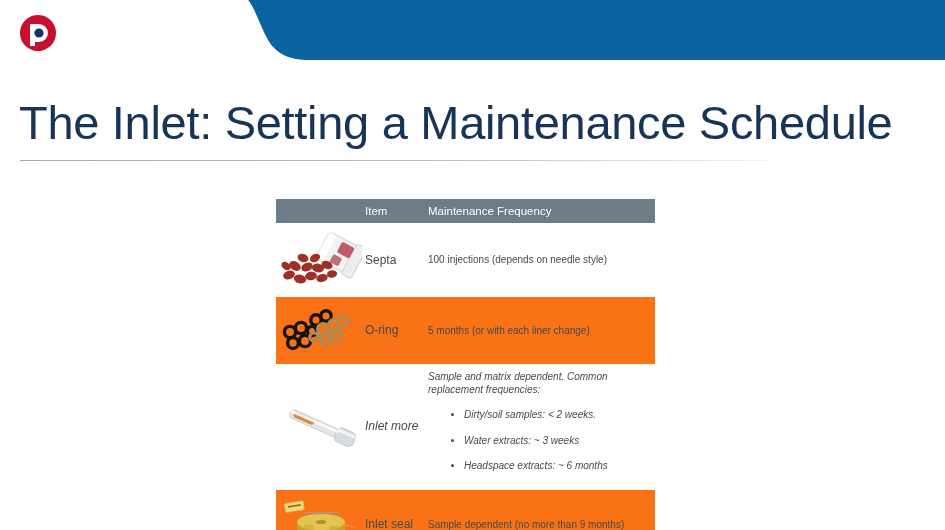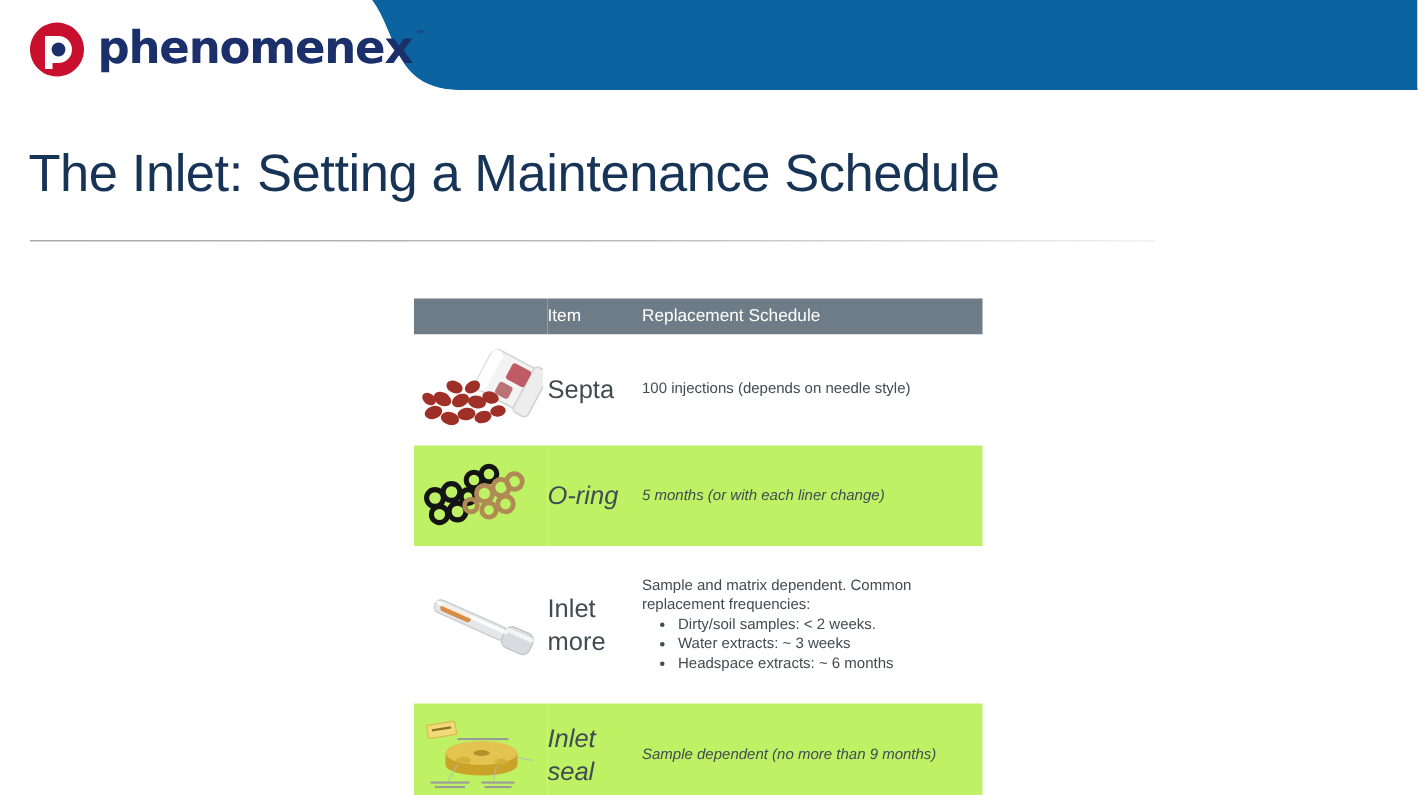--- a/index.html
+++ b/index.html
@@ -51,21 +51,21 @@
     font-size: 8px;
     font-weight: normal;
     color: #1b2f6b;
   }
 
   
   .slide-title {
     position: absolute;
     left: 19px;
     top: 97px;
-    font-size: 35px;
+    font-size: 47px;
     font-weight: normal;
     color: #173457;
     letter-spacing: -0.3px;
     white-space: nowrap;
     line-height: 1.1;
   }
   .title-rule {
     position: absolute;
     left: 20px;
     top: 160px;
@@ -98,50 +98,50 @@
   }
   .col-img  { width: 89px; }
   .col-item { width: 55px; }
   .col-freq { width: 235px; }
 
   .th-img  { }
   .th-item { padding-left: 0px !important; }
   .th-freq { padding-left: 8px !important; }
 
   .row-white { background: #ffffff; }
-  .row-tint  { background: #bef264; font-style: italic; }
+  .row-tint  { background: #f97316; }
 
   .cell-img {
     text-align: center;
     padding: 4px 0 !important;
   }
   .cell-item {
-    font-size: 17px;
+    font-size: 12px;
     color: #414b52;
     line-height: 1.25;
     margin-top: 32px;
   }
   .cell-freq {
     font-size: 10px;
     color: #414b52;
     line-height: 1.32;
     padding: 6px 6px 6px 8px !important;
   }
   .cell-freq .lead { margin: 0; }
   .cell-freq ul {
     margin: 0;
     padding-left: 24px;
     list-style: disc;
   }
-  .cell-freq li { margin: 0; }
+  .cell-freq li { margin: 12px; }
 
   
   .r1 td { height: 62px; }
   .r2 td { height: 55px; }
-  .r3 td { height: 93px; }
+  .r3 td { height: 93px; font-style: italic; }
   .r4 td { height: 57px; }
 
   
   .art { display: inline-block; vertical-align: middle; }
 </style>
 </head>
 <body>
 
 <div class="header-band">
   <svg width="945" height="64" viewBox="0 0 945 64" xmlns="http://www.w3.org/2000/svg">
@@ -152,40 +152,36 @@
   </svg>
 </div>
 
 <div class="logo">
   <svg class="logo-mark" width="40" height="40" viewBox="0 0 40 40">
     <path d="M20 2 A18 18 0 1 1 19.99 2 Z" fill="#c8102e"></path>
     <path d="M12 11 h5 v22 h-5 z" fill="#ffffff"></path>
     <path d="M15 11 h6 a9 9 0 0 1 0 18 h-6 z" fill="#ffffff"></path>
     <circle cx="21" cy="20" r="4.6" fill="#1b2f6b"></circle>
   </svg>
-  <span class="logo-word">
-    <span>phenomenex</span>
-    <span class="logo-tm">™</span>
-  </span>
 </div>
 
 <div class="slide-title">The Inlet: Setting a Maintenance Schedule</div>
 <div class="title-rule"></div>
 
 <table class="maint-table">
   <colgroup>
     <col class="col-img">
       <col class="col-item">
       <col class="col-freq">
   </colgroup>
   <thead>
     <tr>
       <th class="th-img"></th>
       <th class="th-item">Item</th>
-      <th class="th-freq">Replacement Schedule</th>
+      <th class="th-freq">Maintenance Frequency</th>
     </tr>
   </thead>
   <tbody>
 
     <tr class="row-white r1">
       <td class="cell-img">
         <svg class="art" width="82" height="56" viewBox="0 0 82 56">
           <g transform="rotate(28 58 22)">
             <rect x="40" y="6" width="40" height="30" rx="5" fill="#f3f3f3" stroke="#d7d7d7" stroke-width="1.2"></rect>
             <rect x="40" y="6" width="8" height="30" rx="4" fill="#ffffff" opacity="0.85"></rect>

